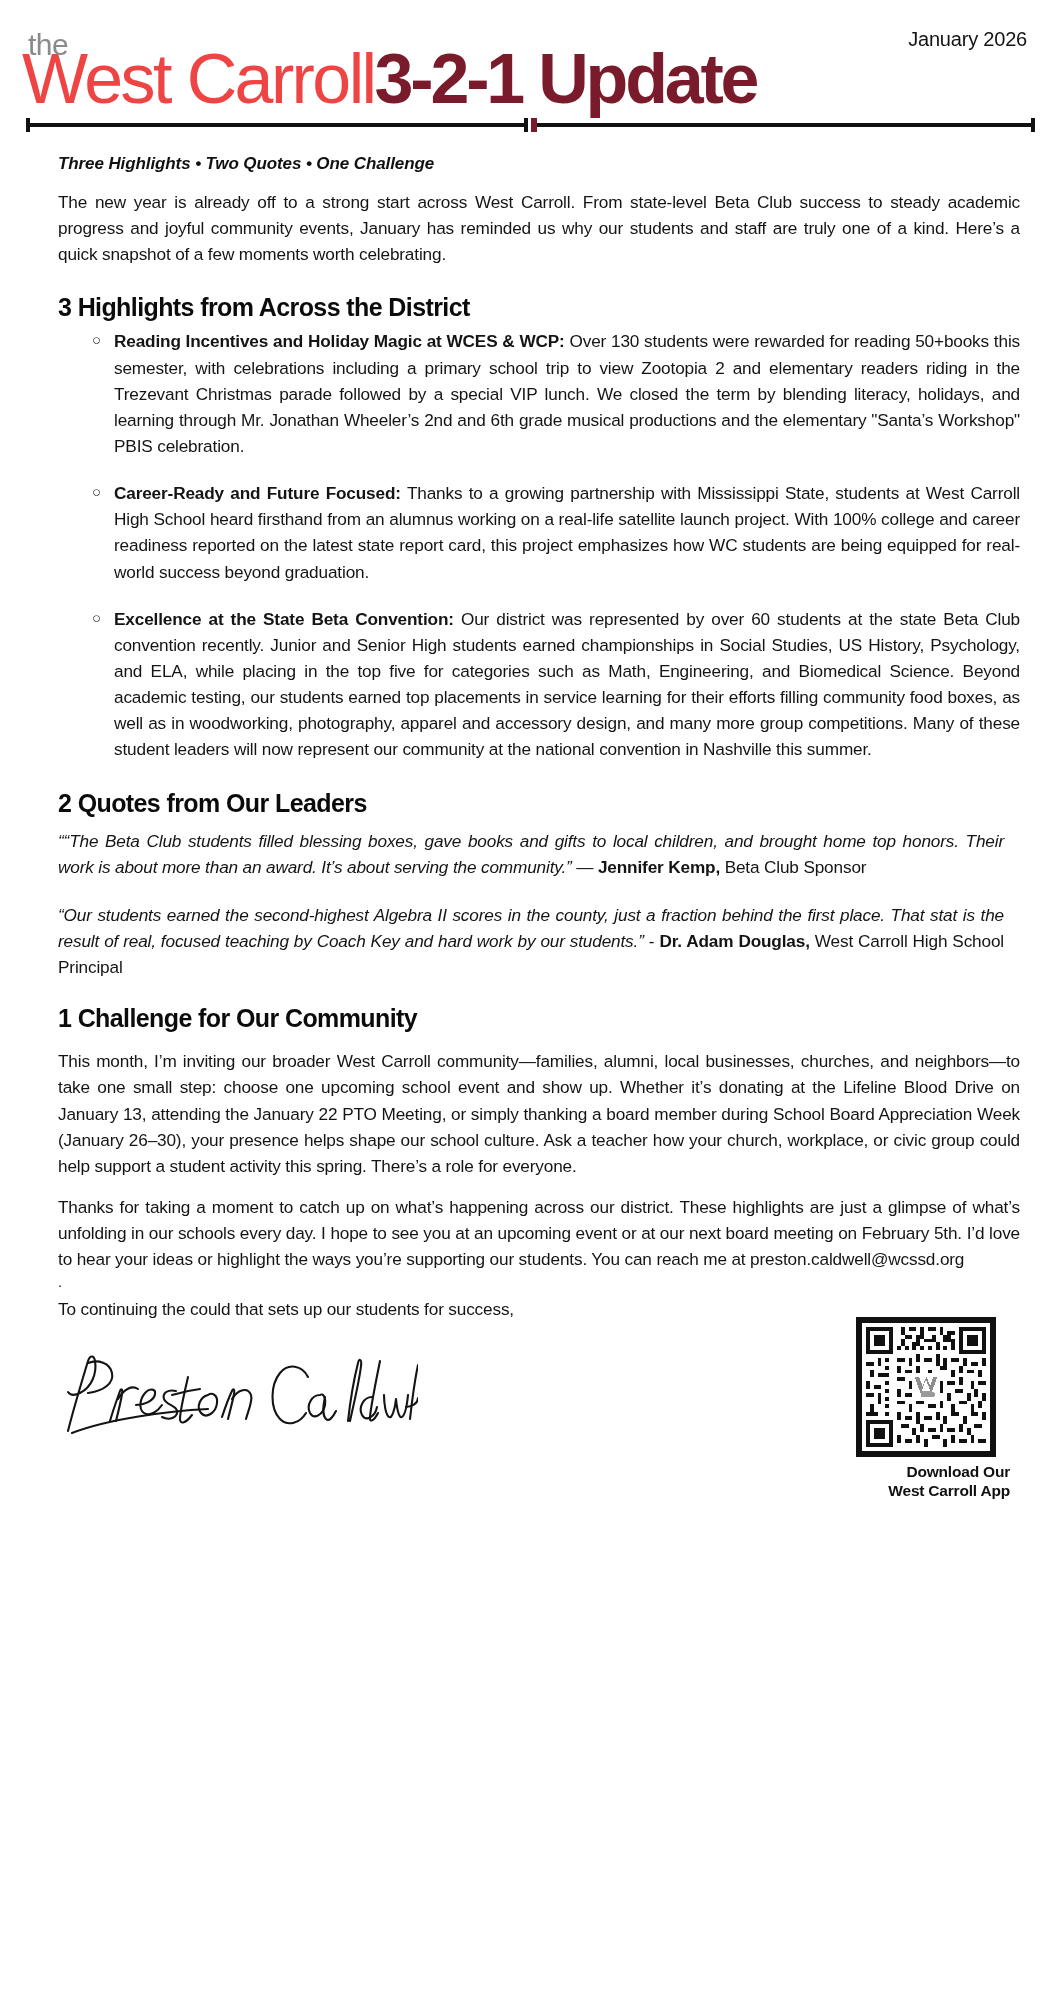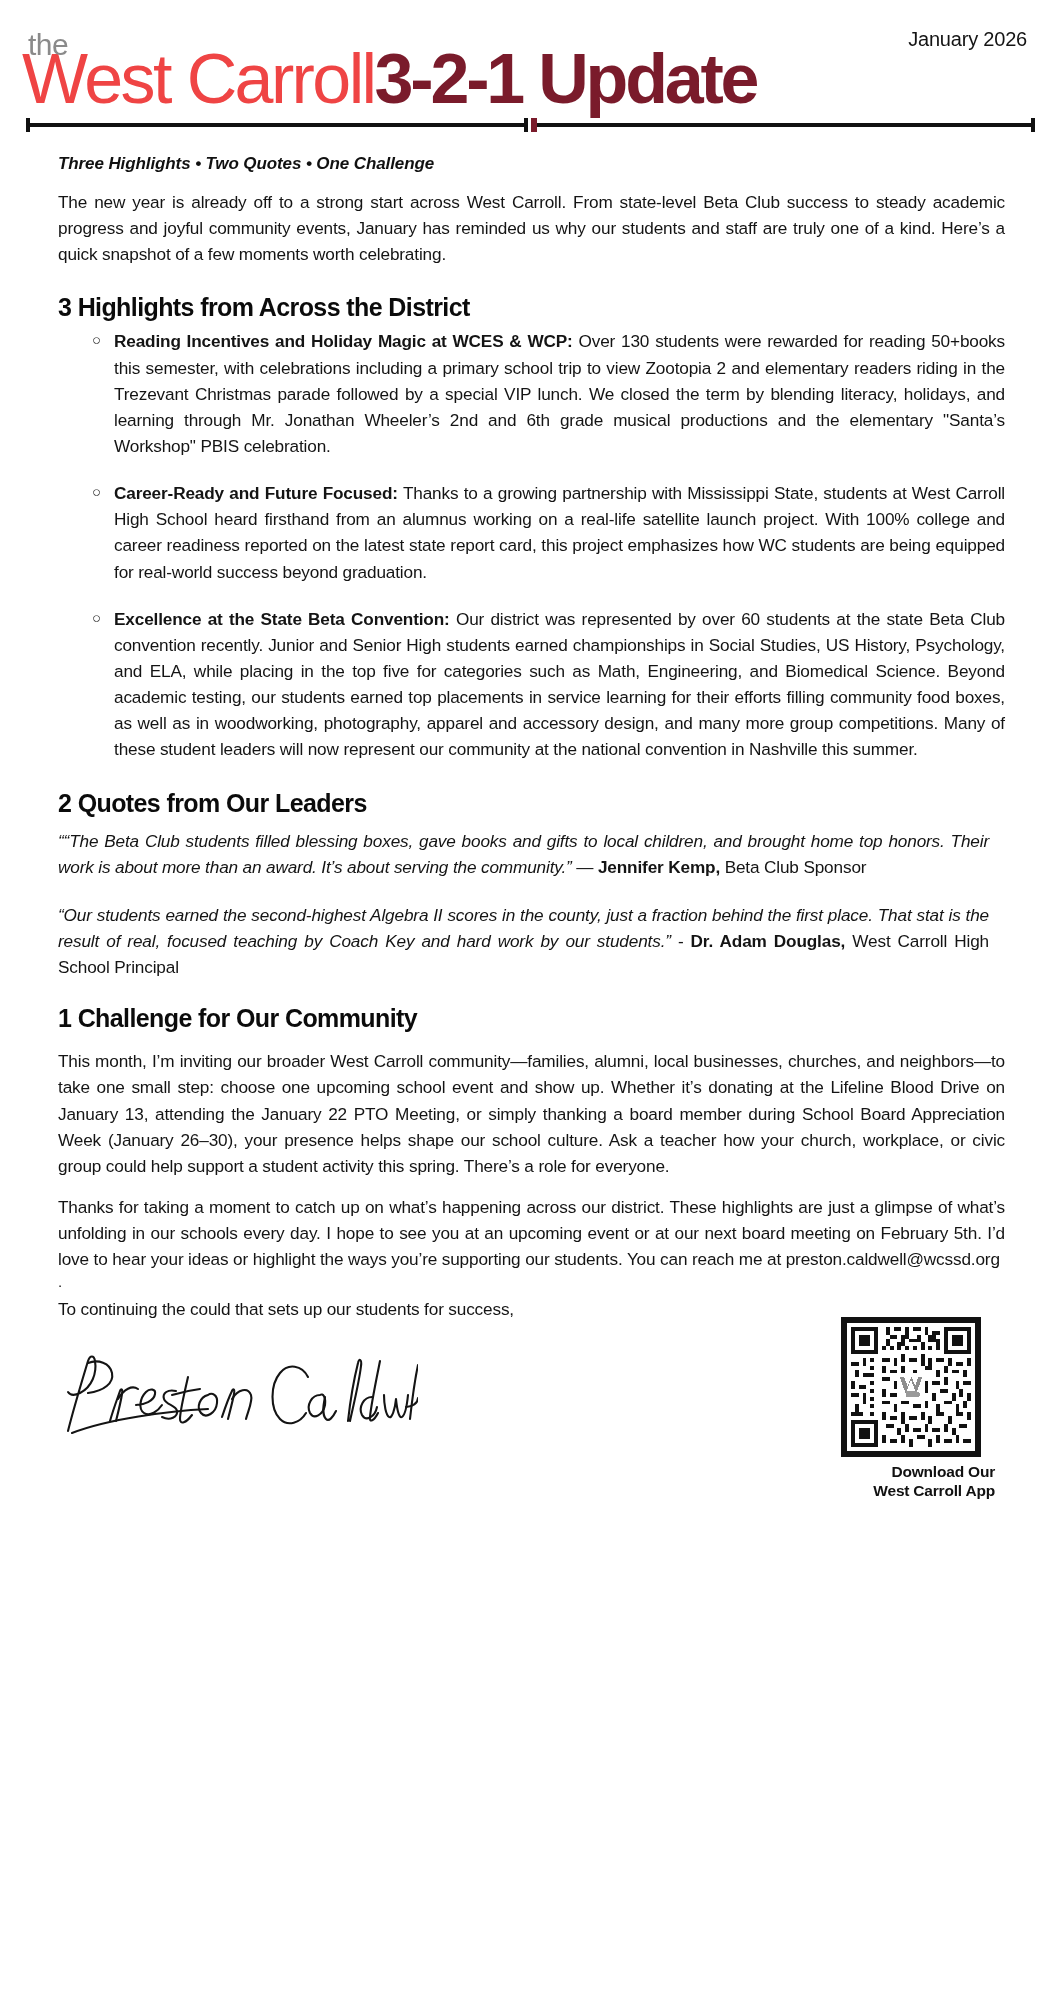--- a/index.html
+++ b/index.html
@@ -100,21 +100,21 @@
     height: 14px;
     background: #111111;
   }
   .rule .cap.far-left  { left: 0; }
   .rule .cap.far-right { right: 0; }
   .rule .cap.mid-left  { left: 49.4%; }
   .rule .cap.mid-right { left: 50.0%; background: #7a1b2b; width: 6px; }
 
   
   .content {
-    padding: 0 58px 0 58px;
+    padding: 0 43px 0 58px;
     box-sizing: border-box;
   }
 
   .kicker {
     font-style: italic;
     font-weight: 600;
     font-size: 17px;
     letter-spacing: -0.1px;
     margin: 22px 0 0 0;
     color: #111;

